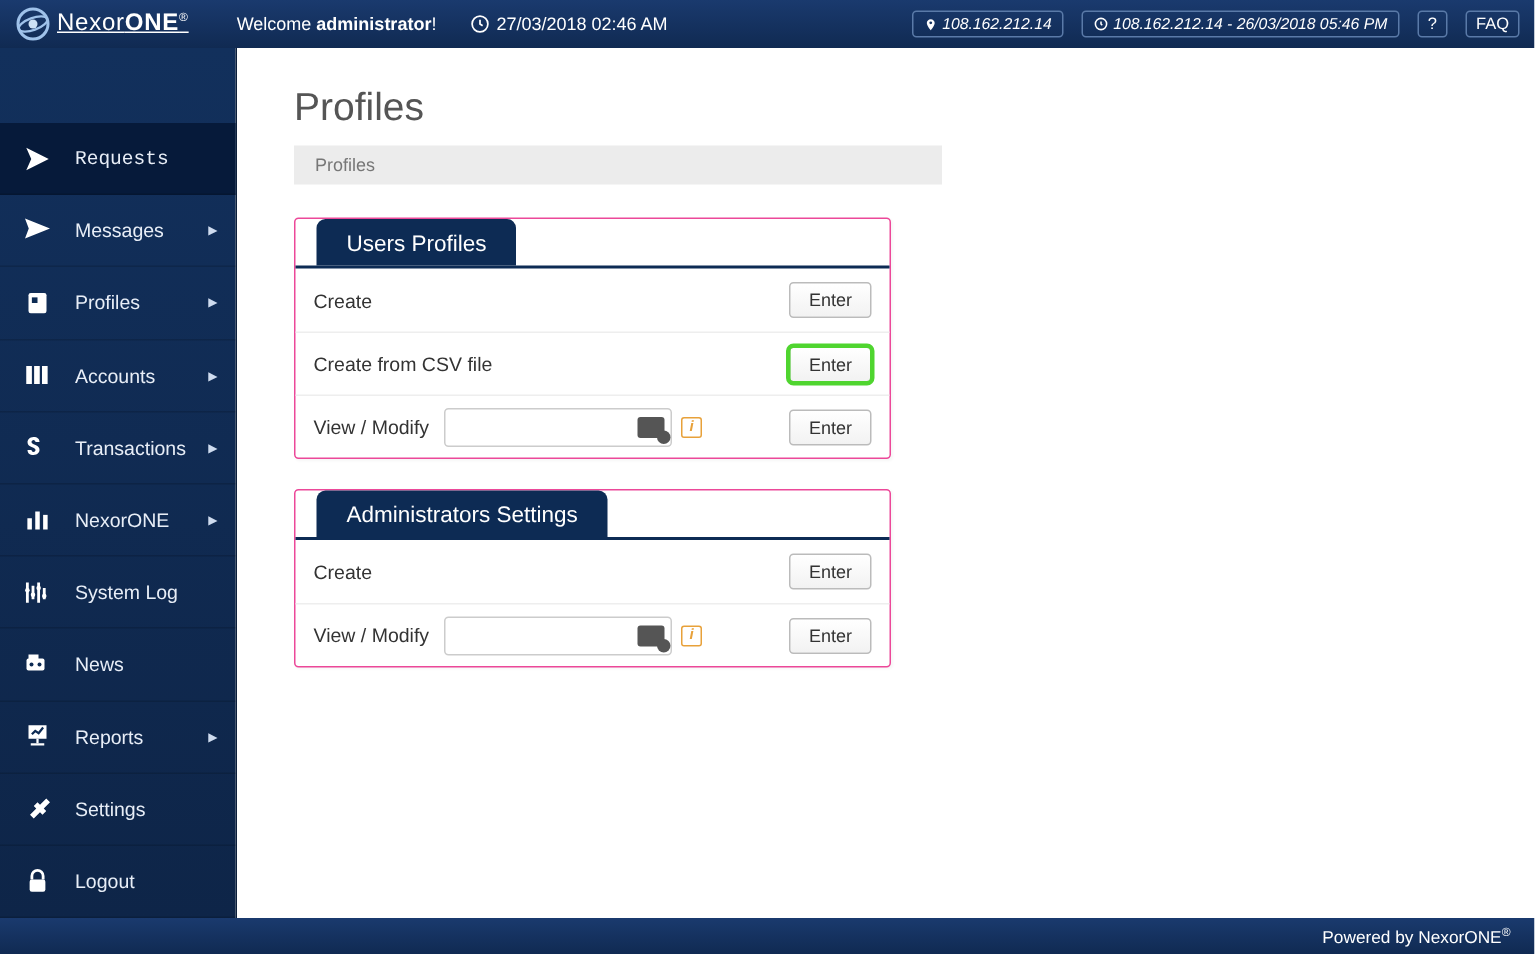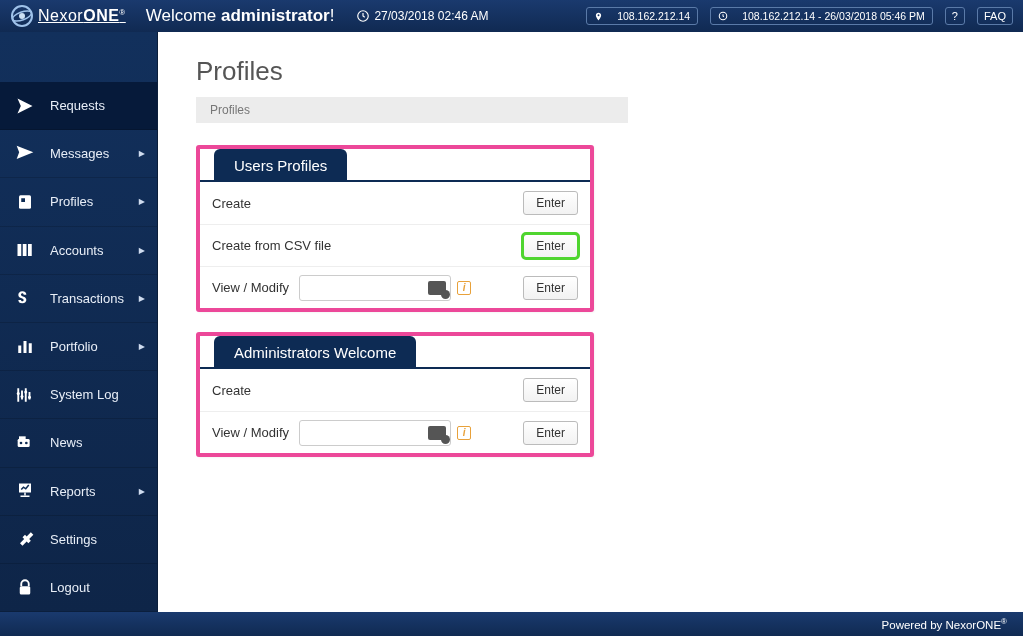--- a/index.html
+++ b/index.html
@@ -2,37 +2,37 @@
 <html><head>
 <meta charset="utf-8">
 <style>
 * { margin: 0; padding: 0; box-sizing: border-box; }
 body { font-family: Arial, Helvetica, sans-serif; font-size: 13px; background: #fff; width: 1023px; height: 636px; overflow: hidden; }
 .topbar { height: 32px; background: linear-gradient(#1a3a6e, #102a52); display: flex; align-items: center; color: #fff; padding: 0 10px; gap: 12px; }
 .logo { display: flex; align-items: center; gap: 4px; }
 .logo-icon { width: 24px; height: 24px; }
 .logo-text { font-size: 16px; font-weight: normal; letter-spacing: 0.5px; text-decoration: underline; }
 .logo-text b { font-weight: bold; }
-.welcome { font-size: 17px; margin-left: 8px; }
+.welcome { font-size: 12px; margin-left: 20px; }
 .welcome b { font-weight: bold; }
 .datetime { display: flex; align-items: center; gap: 4px; font-size: 12px; margin-left: 10px; }
 .top-spacer { flex: 1; }
-.top-chip { border: 1px solid #5a7aa8; border-radius: 3px; padding: 2px 7px; font-size: 10.5px; display: flex; align-items: center; gap: 14px; cursor: pointer; }
+.top-chip { border: 1px solid #5a7aa8; border-radius: 3px; padding: 2px 7px; font-size: 10.5px; display: flex; align-items: center; gap: 3px; cursor: pointer; font-style: italic; }
 .top-btn { border: 1px solid #5a7aa8; border-radius: 3px; padding: 2px 6px; font-size: 11px; cursor: pointer; }
 .layout { display: flex; height: 580px; }
 .sidebar { width: 158px; background: linear-gradient(#12305c, #0e2548); color: #fff; display: flex; flex-direction: column; padding-top: 50px; border-right: 1px solid #0b1e3a; }
 .nav-item { display: flex; align-items: center; height: 49px; padding: 0 14px; gap: 14px; font-size: 13px; color: #e8eef7; cursor: pointer; border-bottom: 1px solid rgba(0,0,0,0.15); position: relative; }
-.nav-item.active { background: #061a3a; }
+.nav-item.active { background: #061a3a; font-family: Liberation Mono, monospace; }
 .nav-item .chev { position: absolute; right: 12px; font-size: 8px; color: #cfdcef; }
 .nav-icon { width: 22px; display: flex; align-items: center; justify-content: center; }
 .nav-icon svg { fill: #fff; }
 .content { flex: 1; padding: 24px 24px 24px 38px; background: #fff; overflow: auto; }
 .page-title { font-size: 26px; color: #555; font-weight: 300; margin-bottom: 10px; }
 .breadcrumb { background: #ececec; height: 26px; width: 432px; display: flex; align-items: center; padding: 0 14px; color: #777; font-size: 12px; margin-bottom: 22px; }
-.panel { width: 398px; border: 4px solid #ec4899; border-radius: 3px; margin-bottom: 20px; background: #fff; box-shadow: 1px 1px 2px rgba(0,0,0,0.04); }
+.panel { width: 398px; border: 1px solid #ec4899; border-radius: 3px; margin-bottom: 20px; background: #fff; box-shadow: 1px 1px 2px rgba(0,0,0,0.04); }
 .panel-header-row { border-bottom: 2px solid #0d2b54; }
 .panel-tab { display: inline-block; background: #0d2b54; color: #fff; padding: 8px 20px 6px; border-top-left-radius: 6px; border-top-right-radius: 6px; font-size: 15px; margin-left: 14px; }
 .panel-body { }
 .row { display: flex; align-items: center; justify-content: space-between; padding: 3px 12px; border-top: 1px solid #eee; min-height: 42px; }
 .panel-body .row:first-child { border-top: none; }
 .row-left { display: flex; align-items: center; gap: 6px; color: #333; font-size: 13px; }
 .row-left .search-box { border: 1px solid #ccc; border-radius: 3px; height: 26px; width: 152px; background: #fff; display: flex; align-items: center; justify-content: flex-end; padding-right: 4px; margin-left: 4px; }
 .kb-icon { width: 18px; height: 14px; background: #555; border-radius: 2px; position: relative; }
 .kb-icon::after { content: ''; position: absolute; right: -4px; bottom: -4px; width: 9px; height: 9px; background: #555; border-radius: 50%; color:#fff; font-size:8px; display:flex; align-items:center; justify-content:center; }
 .info-icon { width: 14px; height: 14px; border: 1px solid #e8a13a; color: #e8a13a; border-radius: 2px; display: inline-flex; align-items: center; justify-content: center; font-size: 10px; font-weight: bold; font-style: italic; }
@@ -132,21 +132,21 @@
       <span class="chev">▶</span>
     </div>
     <div class="nav-item">
       <span class="nav-icon">
           <svg width="20" height="18" viewBox="0 0 24 24">
             <rect x="3" y="10" width="4" height="10"></rect>
             <rect x="10" y="4" width="4" height="16"></rect>
             <rect x="17" y="7" width="4" height="13"></rect>
           </svg>
         </span>
-      <span>Portfolio</span>
+      <span>NexorONE</span>
       <span class="chev">▶</span>
     </div>
     <div class="nav-item">
       <span class="nav-icon">
           <svg width="18" height="18" viewBox="0 0 24 24">
             <path d="M3 3v18M8 6v12M13 3v18M18 8v10" stroke="#fff" stroke-width="2.5"></path>
             <circle cx="3" cy="10" r="2"></circle>
             <circle cx="8" cy="14" r="2"></circle>
             <circle cx="13" cy="8" r="2"></circle>
             <circle cx="18" cy="15" r="2"></circle>
@@ -227,21 +227,21 @@
             </div>
             <span class="info-icon">i</span>
           </div>
           <button class="enter-btn">Enter</button>
         </div>
       </div>
     </div>
 
     <div class="panel">
       <div class="panel-header-row">
-        <div class="panel-tab">Administrators Welcome</div>
+        <div class="panel-tab">Administrators Settings</div>
       </div>
       <div class="panel-body">
         <div class="row">
           <div class="row-left">
               <span>Create</span>
             </div>
           <button class="enter-btn">Enter</button>
         </div>
         <div class="row">
           <div class="row-left">

